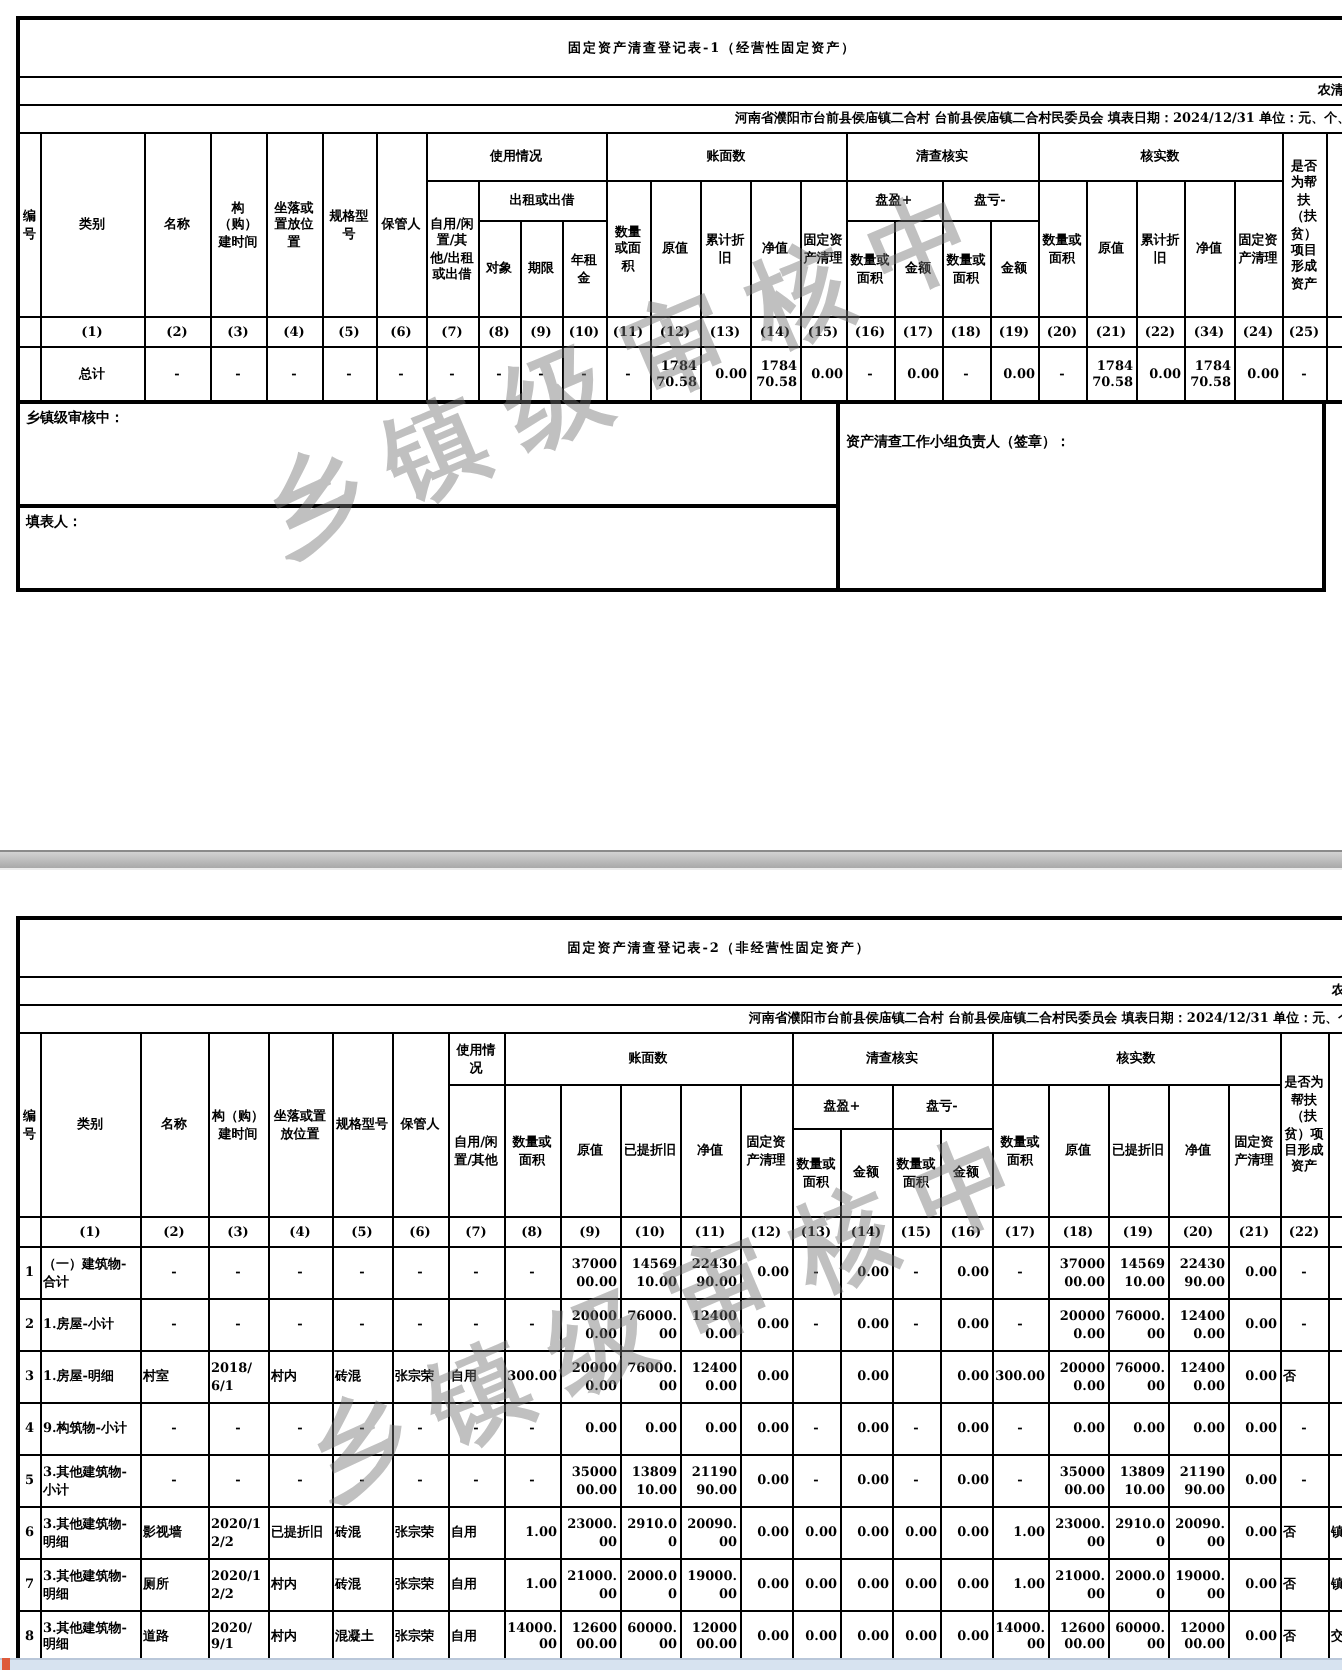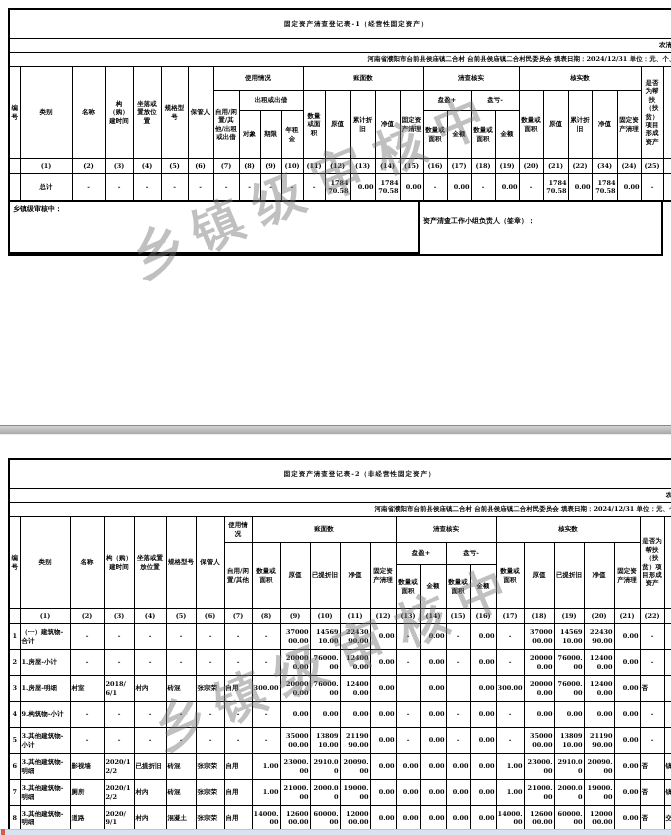--- a/index.html
+++ b/index.html
@@ -182,20 +182,21 @@
             <td class="num">0.00</td>
             <td class="dash">-</td>
             <td class="dash">-</td>
           </tr>
       </tbody>
     </table>
 
     <div class="footer1">
       <div class="f-left">
         <div class="f-notes">乡镇级审核中：</div>
+        <div class="f-preparer">填表人：</div>
       </div>
       <div class="f-right">资产清查工作小组负责人（签章）：</div>
     </div>
   </div>
 
   <div class="divider"></div>
 
   <div class="sheet sheet2">
     <table class="form">
       <colgroup>

